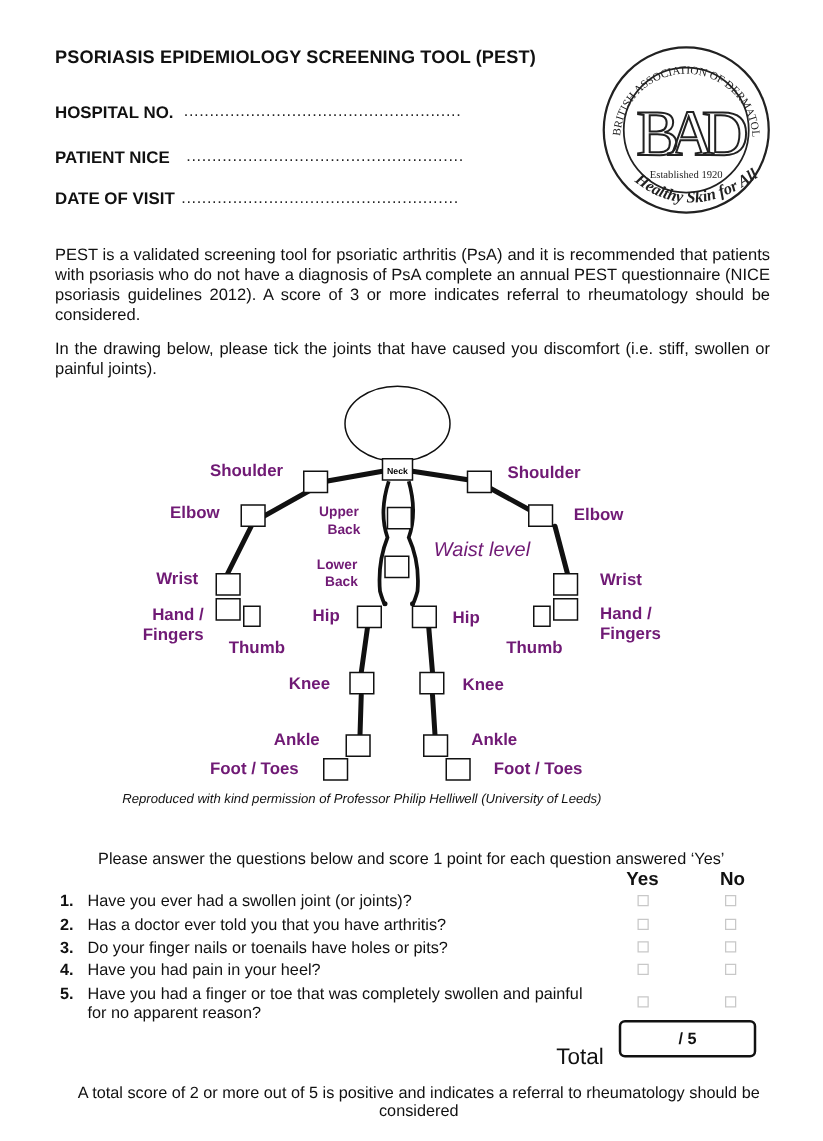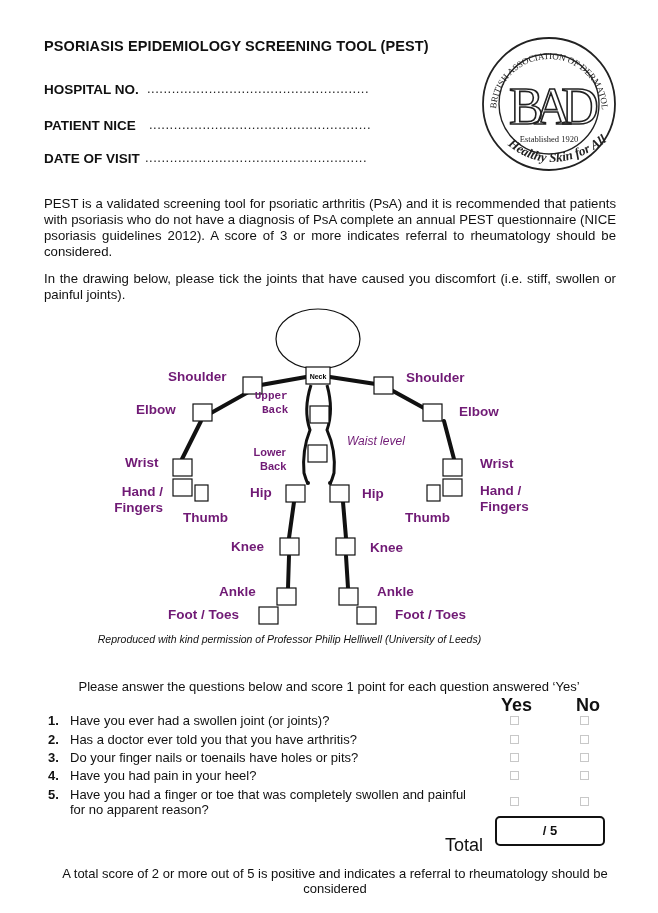--- a/index.html
+++ b/index.html
@@ -8,21 +8,21 @@
     .title { left:44px; top:38px; font-size:14.5px; font-weight:bold; letter-spacing:0.1px; }
     .field-label { left:44px; font-size:13.5px; font-weight:bold; }
     .field-dots { font-size:13px; letter-spacing:0.5px; color:#222; }
     .para { left:44px; width:572px; font-size:13.2px; line-height:16px; text-align:justify; }
     .logo { left:474px; top:32px; width:150px; height:148px; }
     .diagram { left:0; top:300px; width:658px; height:360px; }
     .jl { position:absolute; font-size:13.5px; font-weight:bold; color:#701a75; line-height:16px; }
     .jl.small { font-size:11px; text-align:center; line-height:14px; }
     .credit { left:0; width:579px; top:633px; text-align:center; font-size:10.5px; font-style:italic; }
     .instr { left:0; width:658px; top:679px; text-align:center; font-size:13px; }
-    .col-h { top:695px; font-size:18px; font-weight:bold; }
+    .col-h { top:695px; font-size:15px; font-weight:bold; }
     .q-num { left:48px; font-size:13px; font-weight:bold; }
     .q-text { left:70px; font-size:13px; line-height:15px; width:420px; }
     .cb { width:7px; height:7px; border:1px solid #c8c8c8; background:#fff; cursor:pointer; }
     .total-lbl { left:445px; top:835px; font-size:18px; font-weight:normal; }
     .total-box { left:495px; top:816px; width:110px; height:30px; border:2.5px solid #111; border-radius:5px; box-sizing:border-box; text-align:center; line-height:26px; font-size:13px; font-weight:bold; }
     .footer { left:40px; width:590px; top:866px; text-align:center; font-size:13px; line-height:15px; }
     svg text { font-family:"Liberation Serif", serif; }
   </style>
 </head>
 <body>
@@ -99,29 +99,29 @@
     <rect x="259" y="607" width="19" height="17"></rect>
     <rect x="357" y="607" width="19" height="17"></rect>
   </g>
   <text x="318" y="379" text-anchor="middle" font-size="7" font-weight="bold" style="font-family:'Liberation Sans',sans-serif;">Neck</text>
 </svg>
 
 <div class="jl" style="left:168px; top:369px;">Shoulder</div>
 <div class="jl" style="left:406px; top:370px;">Shoulder</div>
 <div class="jl" style="left:136px; top:402px;">Elbow</div>
 <div class="jl" style="left:459px; top:404px;">Elbow</div>
-<div class="jl small" style="left:254px; top:389px;font-family:Liberation Mono, monospace;">
+<div class="jl small" style="left:254px; top:403px;">
   <div>Upper</div>
   <div style="padding-left:8px;">Back</div>
 </div>
 <div class="jl small" style="left:253px; top:445px;">
   <div>Lower</div>
   <div style="padding-left:7px;">Back</div>
 </div>
-<div class="jl" style="left:347px; top:433px; font-size:12px; font-style:italic; font-weight:normal;">Waist level</div>
+<div class="jl" style="left:347px; top:433px; font-size:16px; font-style:italic; font-weight:normal;">Waist level</div>
 <div class="jl" style="left:125px; top:455px;">Wrist</div>
 <div class="jl" style="left:480px; top:456px;">Wrist</div>
 <div class="jl" style="left:110px; top:484px; text-align:right; width:53px;">
   <div>Hand /</div>
   <div>Fingers</div>
 </div>
 <div class="jl" style="left:480px; top:483px;">
   <div>Hand /</div>
   <div>Fingers</div>
 </div>

